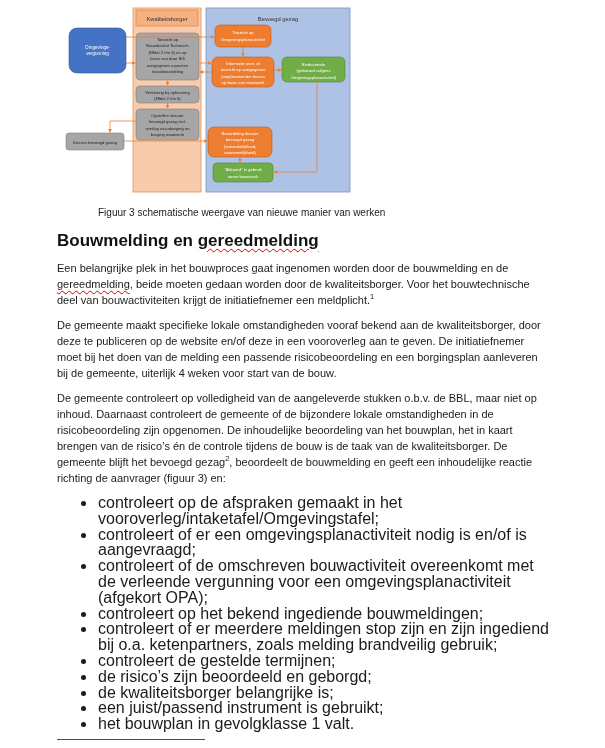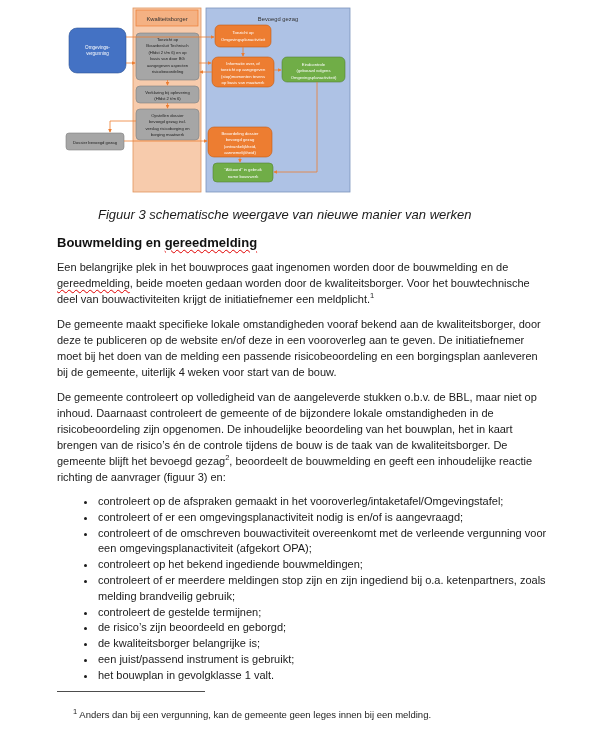--- a/index.html
+++ b/index.html
@@ -4,26 +4,26 @@
 <style>
   * { box-sizing: border-box; }
   html,body { margin:0; padding:0; }
   body {
     width:605px; height:748px; background:#ffffff;
     font-family:"Liberation Sans", sans-serif; color:#1b1b1b;
     position:relative; overflow:hidden;
   }
   .page { width:605px; height:748px; padding:5px 55px 0 57px; }
   svg.diagram { display:block; margin:0; }
-  .caption { margin:12px 0 0 41px; font-style:italic; font-size:13px; color:#1b1b1b; }
-  h2.heading { margin:13px 0 0 0; font-size:13px; font-weight:bold; color:#111; }
+  .caption { margin:12px 0 0 41px; font-size:10px; color:#1b1b1b; }
+  h2.heading { margin:13px 0 0 0; font-size:17px; font-weight:bold; color:#111; }
   p.body { margin:9px 0 0 0; font-size:11px; line-height:16px; }
   .squiggle { text-decoration:underline wavy #e00000 1px; text-underline-offset:2px; }
   sup.fnref { font-size:7.5px; vertical-align:super; line-height:0; }
-  ul.checks { margin:9px 0 0 0; padding-left:40px; font-size:11px; line-height:15.8px; list-style:disc outside; }
+  ul.checks { margin:9px 0 0 0; padding-left:40px; font-size:16px; line-height:15.8px; list-style:disc outside; }
   ul.checks li { margin:0; padding-left:1px; }
   .footnotes { margin-top:7px; font-size:9.5px; line-height:13px; color:#1b1b1b; }
   .fnrule { width:148px; border-top:1px solid #4d4d4d; height:0; margin:0 0 4px 0; }
   .fn { margin:16px; }
   svg text { font-family:"Liberation Sans", sans-serif; }
 </style>
 </head>
 <body>
 
 <div class="page">

